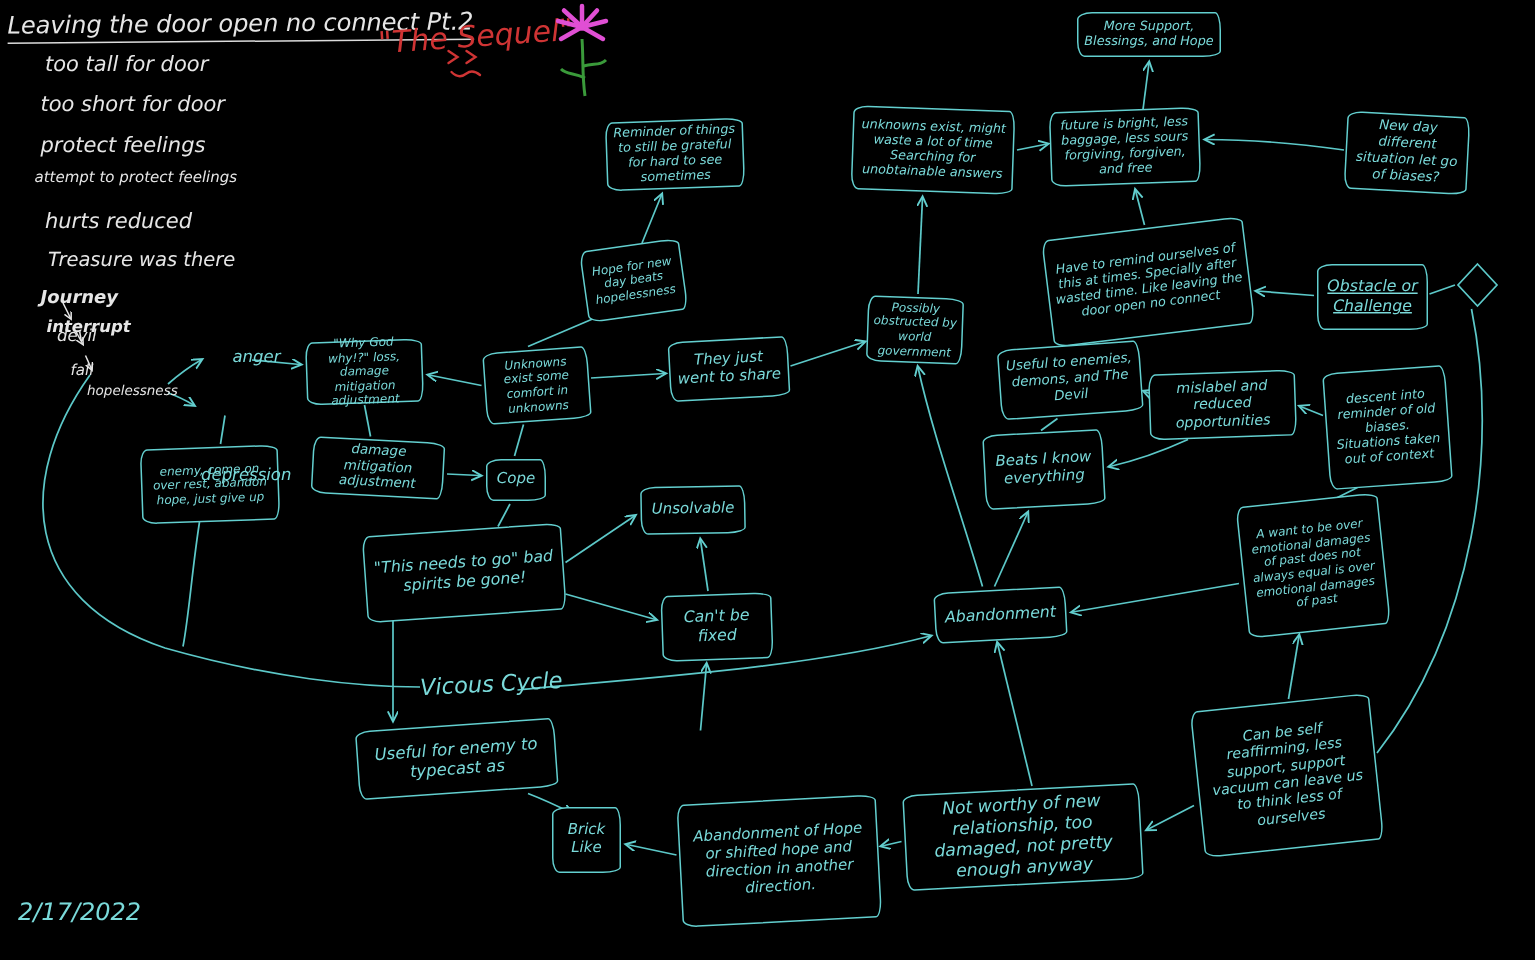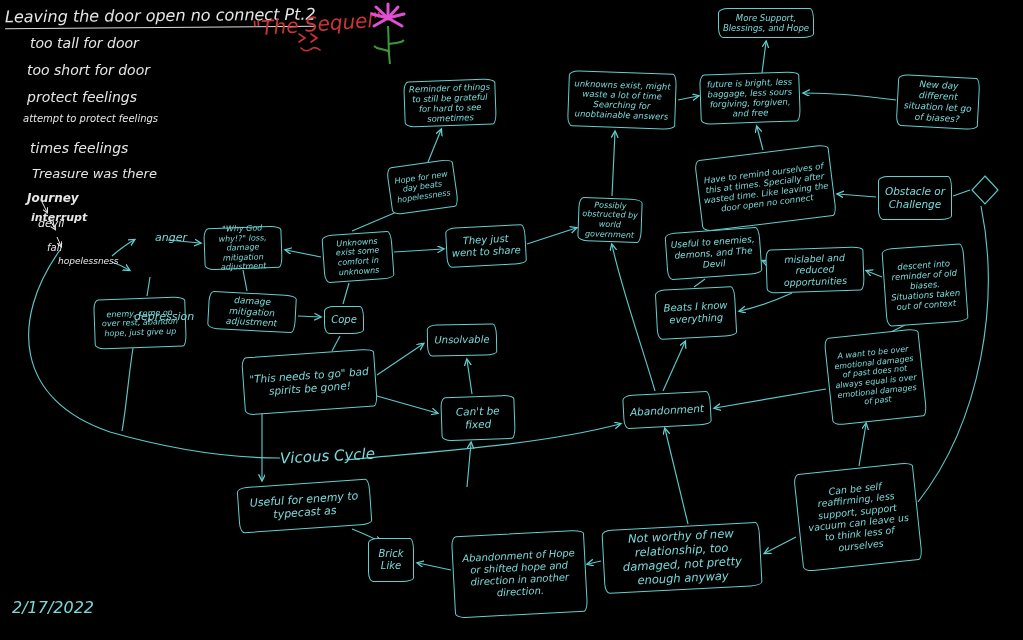--- a/index.html
+++ b/index.html
@@ -83,21 +83,21 @@
       <path d="M50,220 L55,229" marker-end="url(#ahw)"></path>
       <path d="M57,237 L61,246" marker-end="url(#ahw)"></path>
     </g>
   </svg>
 
   <div class="white-hand title" style="left:5px;top:6px;">Leaving the door open no connect Pt.2</div>
   <div class="white-hand" style="left:30px;top:35px;font-size:14px;">too tall for door</div>
   <div class="white-hand" style="left:27px;top:62px;font-size:14px;">too short for door</div>
   <div class="white-hand" style="left:27px;top:89px;font-size:14px;">protect feelings</div>
   <div class="white-hand" style="left:23px;top:113px;font-size:10px;">attempt to protect feelings</div>
-  <div class="white-hand" style="left:30px;top:140px;font-size:14px;">times feelings</div>
+  <div class="white-hand" style="left:30px;top:140px;font-size:14px;">hurts reduced</div>
   <div class="white-hand" style="left:32px;top:166px;font-size:13px;">Treasure was there</div>
   <div class="white-hand" style="left:27px;top:191px;font-size:12px;font-weight:bold;">Journey</div>
   <div class="white-hand" style="left:31px;top:211px;font-size:11px;font-weight:bold;">interrupt</div>
   <div class="white-hand" style="left:38px;top:217px;font-size:11px;">devil</div>
   <div class="white-hand" style="left:47px;top:242px;font-size:10px;">fall</div>
   <div class="white-hand" style="left:58px;top:256px;font-size:9px;">hopelessness</div>
 
   <div class="red-hand" style="left:252px;top:12px;font-size:20px;transform:rotate(-4deg);">"The Sequel"</div>
   <svg class="layer" style="left:352px;top:0;z-index:1;" width="78" height="70">
     <g stroke="#3a9a3a" stroke-width="2" fill="none">
@@ -123,21 +123,21 @@
       <path d="M6,18 Q11,23 16,19 Q20,16 25,20"></path>
     </g>
   </svg>
 
   <div class="node r1" style="left:718px;top:8px;width:96px;height:30px;">More Support, Blessings, and Hope</div>
   <div class="node r2" style="left:700px;top:73px;width:100px;height:50px;transform:rotate(-2deg);">future is bright, less baggage, less sours forgiving, forgiven, and free</div>
   <div class="node r1" style="left:568px;top:72px;width:108px;height:56px;transform:rotate(2deg);">unknowns exist, might waste a lot of time Searching for unobtainable answers</div>
   <div class="node r2" style="left:404px;top:80px;width:92px;height:46px;transform:rotate(-2deg);">Reminder of things to still be grateful for hard to see sometimes</div>
   <div class="node r1" style="left:897px;top:76px;width:82px;height:52px;font-size:9px;transform:rotate(3deg);">New day different situation let go of biases?</div>
   <div class="node r2" style="left:698px;top:152px;width:135px;height:72px;font-size:8.5px;transform:rotate(-7deg);">Have to remind ourselves of this at times. Specially after wasted time. Like leaving the door open no connect</div>
-  <div class="node r1" style="left:878px;top:176px;width:74px;height:44px;font-size:10.5px;">Obstacle or Challenge</div>
+  <div class="node r1" style="left:878px;top:176px;width:74px;height:44px;font-size:10.5px;text-decoration:underline;">Obstacle or Challenge</div>
   <div class="node r2" style="left:389px;top:163px;width:67px;height:48px;font-size:8px;transform:rotate(-8deg);">Hope for new day beats hopelessness</div>
   <div class="node r1" style="left:323px;top:233px;width:70px;height:48px;font-size:8px;transform:rotate(-4deg);">Unknowns exist some comfort in unknowns</div>
   <div class="node r2" style="left:204px;top:227px;width:78px;height:42px;font-size:8px;transform:rotate(-2deg);">"Why God why!?" loss, damage mitigation adjustment</div>
   <div class="node r1" style="left:446px;top:226px;width:80px;height:40px;font-size:10px;transform:rotate(-3deg);">They just went to share</div>
   <div class="node r2" style="left:578px;top:198px;width:64px;height:44px;font-size:8px;transform:rotate(2deg);">Possibly obstructed by world government</div>
   <div class="node r1" style="left:666px;top:230px;width:95px;height:47px;font-size:9px;transform:rotate(-4deg);">Useful to enemies, demons, and The Devil</div>
   <div class="node r2" style="left:766px;top:248px;width:98px;height:44px;font-size:9.5px;transform:rotate(-2deg);">mislabel and reduced opportunities</div>
   <div class="node r1" style="left:884px;top:246px;width:82px;height:78px;font-size:8.5px;transform:rotate(-4deg);">descent into reminder of old biases. Situations taken out of context</div>
   <div class="node r2" style="left:208px;top:293px;width:88px;height:38px;font-size:9px;transform:rotate(3deg);">damage mitigation adjustment</div>
   <div class="node r1" style="left:324px;top:306px;width:40px;height:28px;font-size:10px;">Cope</div>

